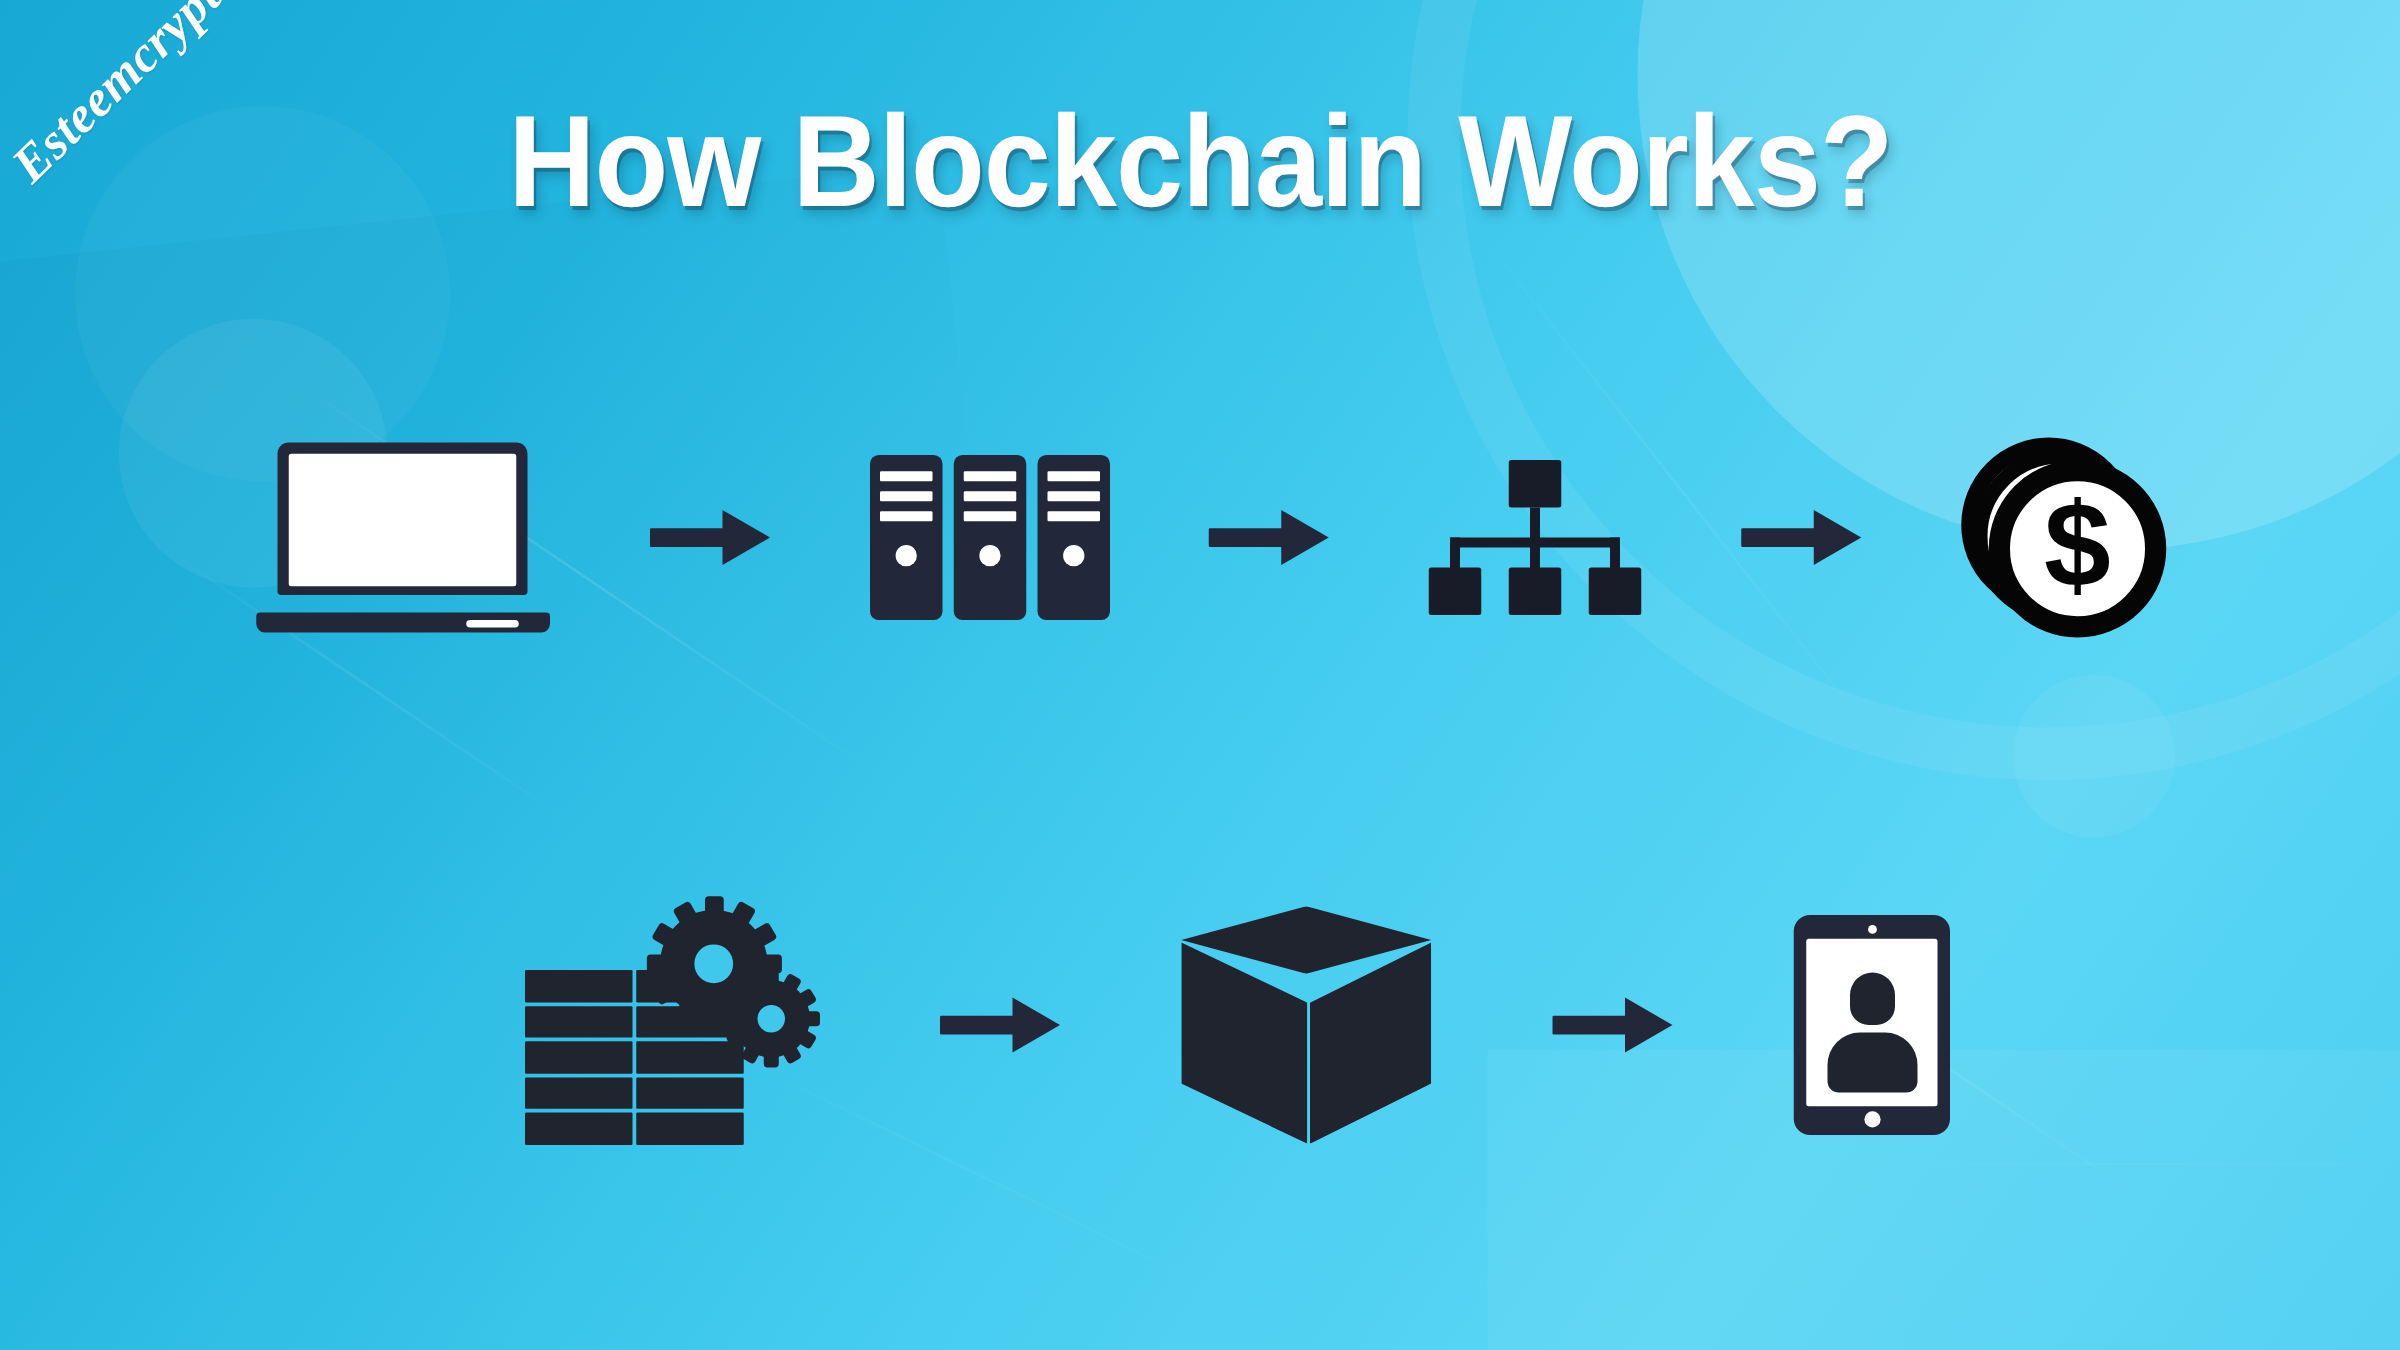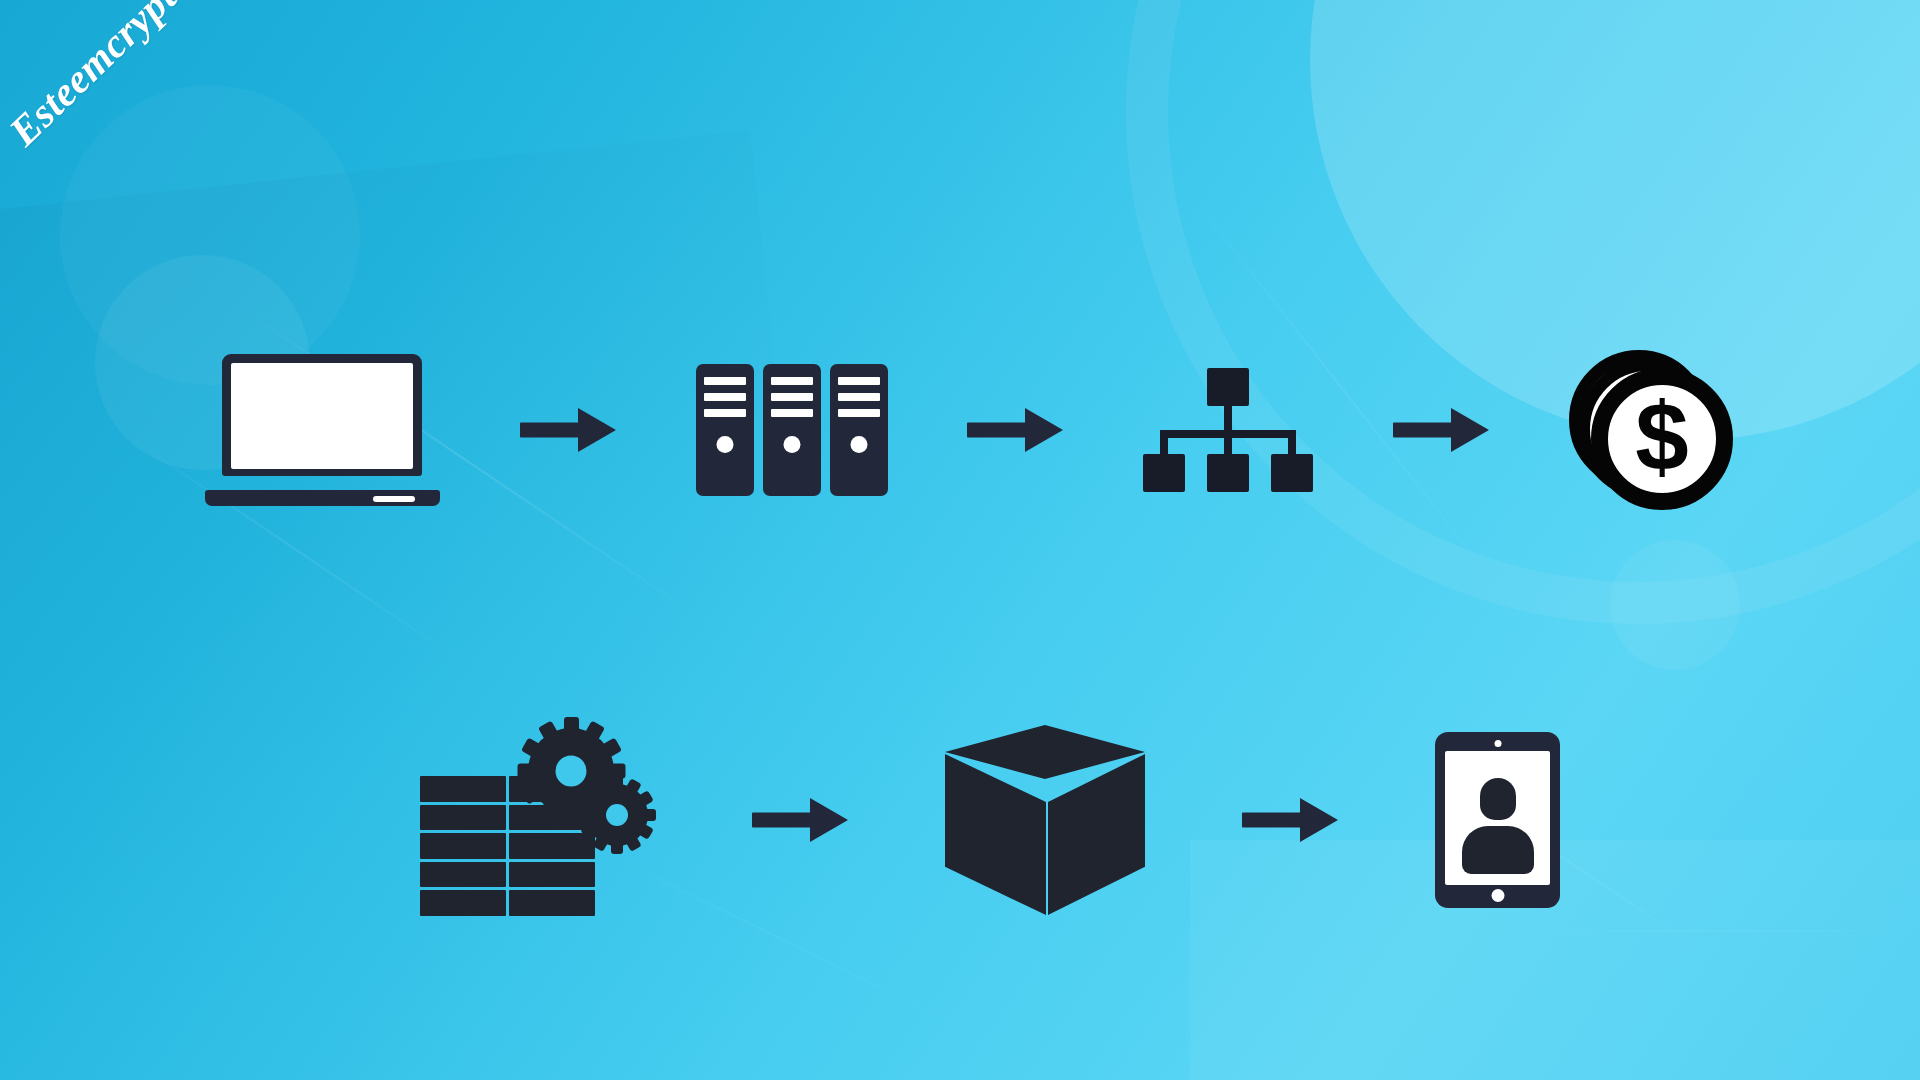--- a/index.html
+++ b/index.html
@@ -439,20 +439,23 @@
     <div class="streak s3"></div>
     <div class="streak s4"></div>
     <div class="streak s5"></div>
     <div class="streak s6"></div>
   </div>
 
   <div id="watermark">
     <div class="wm-text">Esteemcrypto</div>
   </div>
 
+  <div id="title">
+    <span class="title-text">How Blockchain Works?</span>
+  </div>
 
   <div id="flow">
 
     <div class="row" id="row-1">
 
       <div class="node">
         <div class="laptop">
           <div class="lid">
             <div class="screen"></div>
           </div>

